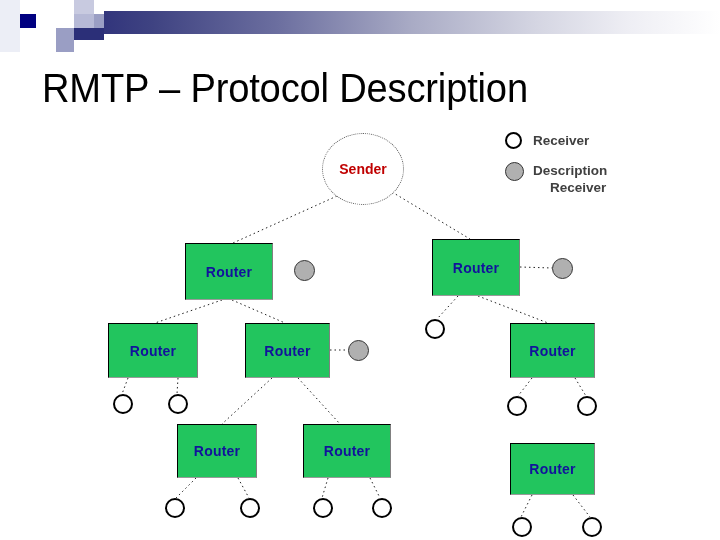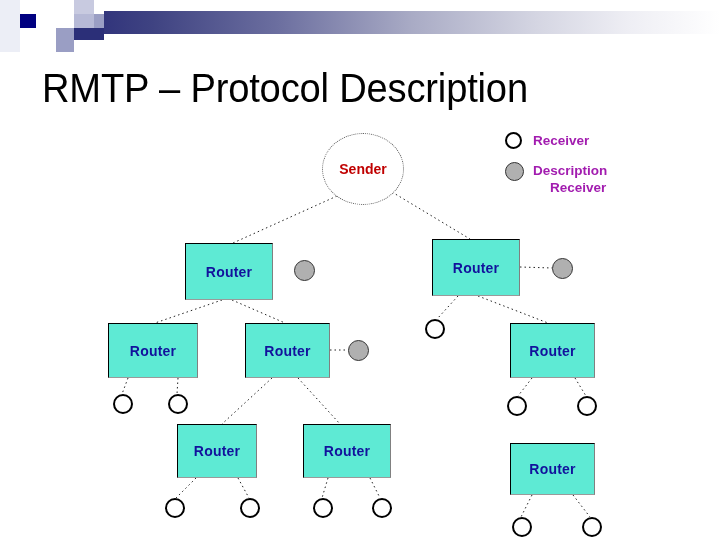--- a/index.html
+++ b/index.html
@@ -61,21 +61,21 @@
   #edges {
     position: absolute;
     left: 0; top: 0;
     width: 720px; height: 540px;
     pointer-events: none;
   }
 
   .router-node {
     position: absolute;
     box-sizing: border-box;
-    background: #5eead4;
+    background: #22c55e;
     border: 1px solid #000000;
     border-right-color: #808080;
     border-bottom-color: #9a9a9a;
     display: flex;
     align-items: center;
     justify-content: center;
   }
   .router-label {
     color: #12129c;
     font-weight: bold;
@@ -130,21 +130,21 @@
     background: #ffffff;
   }
   .legend-swatch.designated {
     background: #b0b0b0;
     border: 1px solid #333333;
   }
   .legend-text {
     position: absolute;
     font-weight: bold;
     font-size: 13.5px;
-    color: #a21caf;
+    color: #404040;
     font-family: "Liberation Sans", sans-serif;
     white-space: nowrap;
     line-height: 17px;
   }
 </style>
 </head>
 <body>
 
 <div id="header-decoration">
   <div id="gradient-bar"></div>

